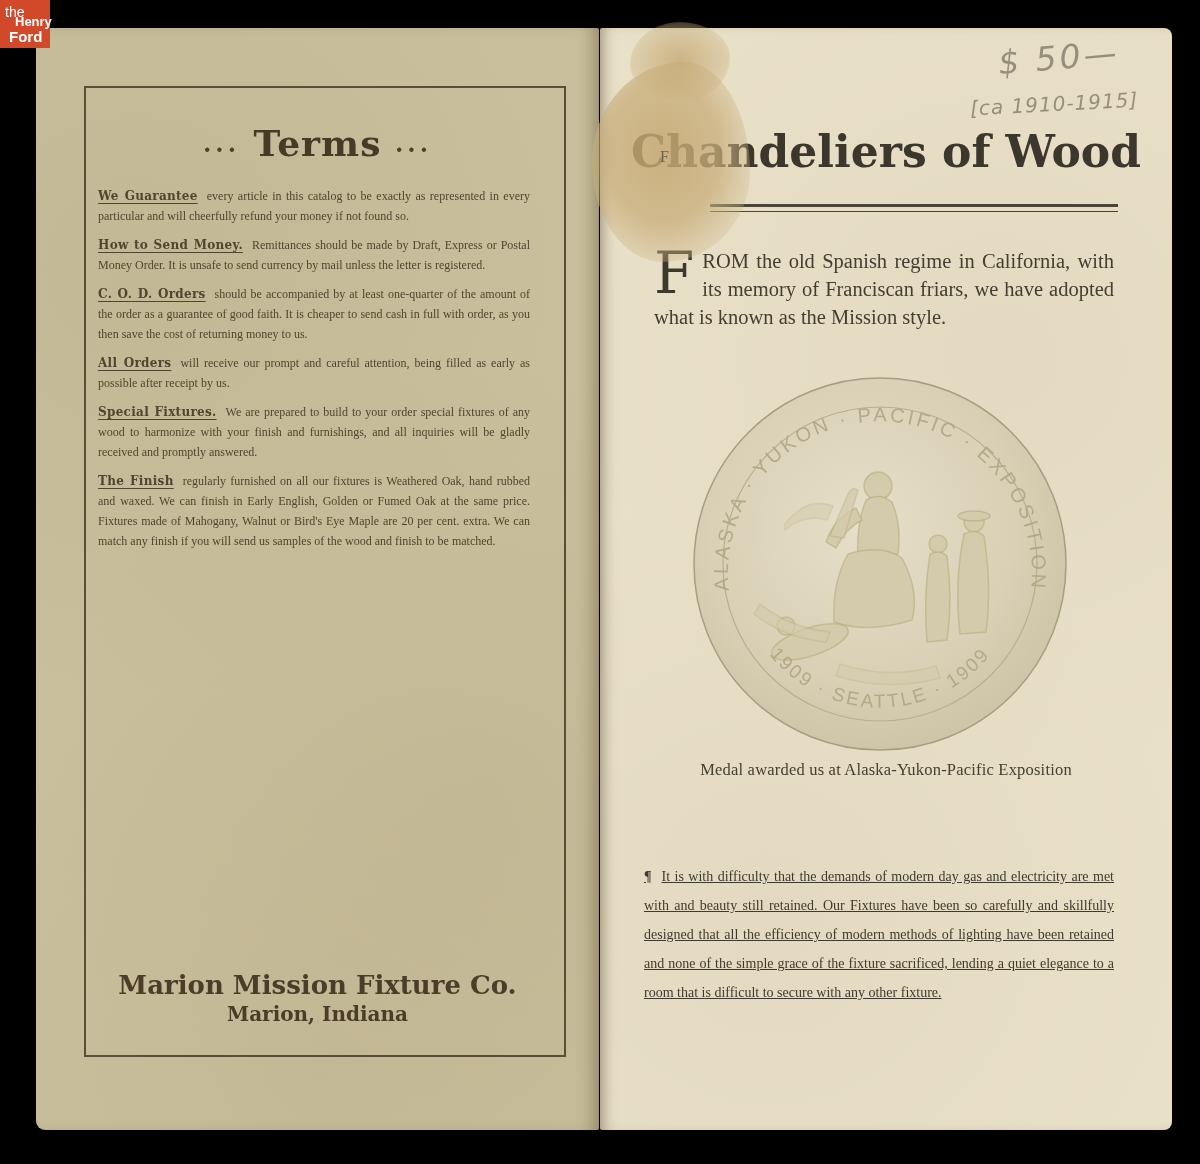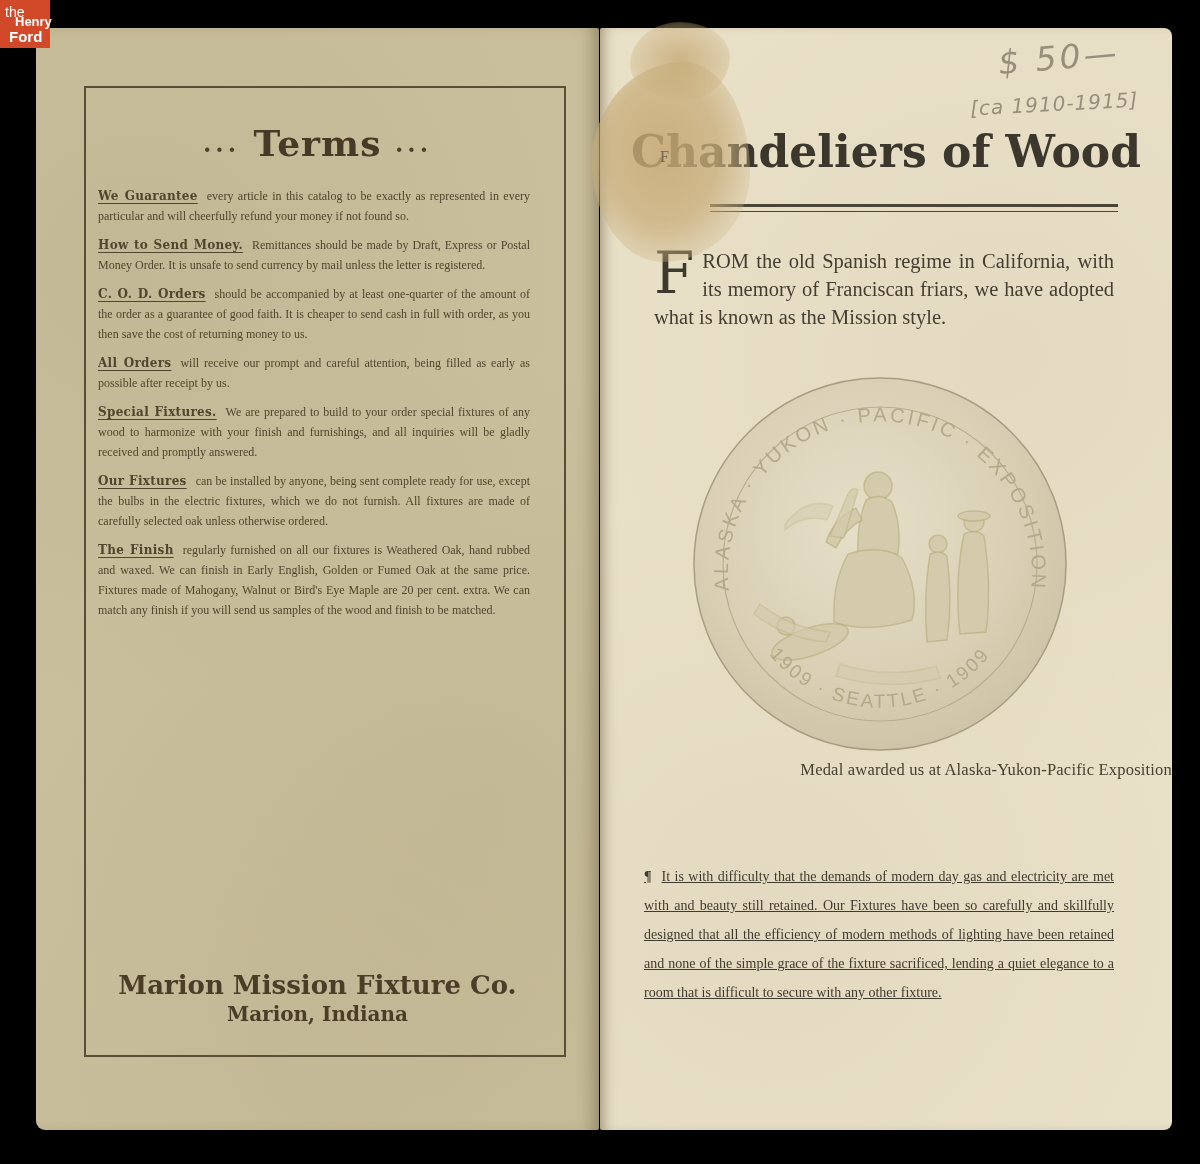--- a/index.html
+++ b/index.html
@@ -68,21 +68,21 @@
     letter-spacing:0px;}
   .title-rule{position:absolute;left:110px;top:176px;width:408px;height:4px;
     border-top:3px solid #4a4537;border-bottom:1px solid #4a4537;}
 
   .intro{position:absolute;left:54px;top:198px;width:460px;font-size:20.5px;line-height:28px;
     text-align:justify;color:#433e31;}
   .dropcap{float:left;font-size:58px;line-height:48px;padding:2px 8px 0 0;
     font-family:"DejaVu Serif", serif;color:#3d392d;}
 
   .medal-wrap{position:absolute;left:90px;top:346px;width:380px;height:380px;}
-  .medal-caption{position:absolute;left:0;top:732px;width:100%;text-align:right;
+  .medal-caption{position:absolute;left:0;top:732px;width:100%;text-align:center;
     font-size:16.5px;color:#46402f;letter-spacing:.2px;}
 
   .body-par{position:absolute;left:44px;top:820px;width:470px;font-size:14px;
     line-height:29px;text-align:justify;color:#3f3a2e;text-decoration:underline;}
   .pilcrow{font-weight:bold;margin-right:10px;}
 </style>
 </head>
 <body>
 
 <div class="thf-logo">
@@ -99,21 +99,20 @@
     <span>Terms</span>
     <span class="orn">...</span>
   </div>
 
   <div class="terms-body">
     <p><span class="lead">We Guarantee</span><span>every article in this catalog to be exactly as represented in every particular and will cheerfully refund your money if not found so.</span></p>
     <p><span class="lead">How to Send Money.</span><span>Remittances should be made by Draft, Express or Postal Money Order.  It is unsafe to send currency by mail unless the letter is registered.</span></p>
     <p><span class="lead">C. O. D. Orders</span><span>should be accompanied by at least one-quarter of the amount of the order as a guarantee of good faith.  It is cheaper to send cash in full with order, as you then save the cost of returning money to us.</span></p>
     <p><span class="lead">All Orders</span><span>will receive our prompt and careful attention, being filled as early as possible after receipt by us.</span></p>
     <p><span class="lead">Special Fixtures.</span><span>We are prepared to build to your order special fixtures of any wood to harmonize with your finish and furnishings, and all inquiries will be gladly received and promptly answered.</span></p>
-    <p><span class="lead">Our Fixtures</span><span>can be installed by anyone, being sent complete ready for use, except the bulbs in the electric fixtures, which we do not furnish.  All fixtures are made of carefully selected oak unless otherwise ordered.</span></p>
     <p><span class="lead">The Finish</span><span>regularly furnished on all our fixtures is Weathered Oak, hand rubbed and waxed.  We can finish in Early English, Golden or Fumed Oak at the same price.  Fixtures made of Mahogany, Walnut or Bird's Eye Maple are 20 per cent. extra.  We can match any finish if you will send us samples of the wood and finish to be matched.</span></p>
   </div>
 
   <div class="terms-footer">
     <p class="company-name">Marion Mission Fixture Co.</p>
     <p class="company-loc">Marion, Indiana</p>
   </div>
 </div>
 
 <div class="page page-right">

